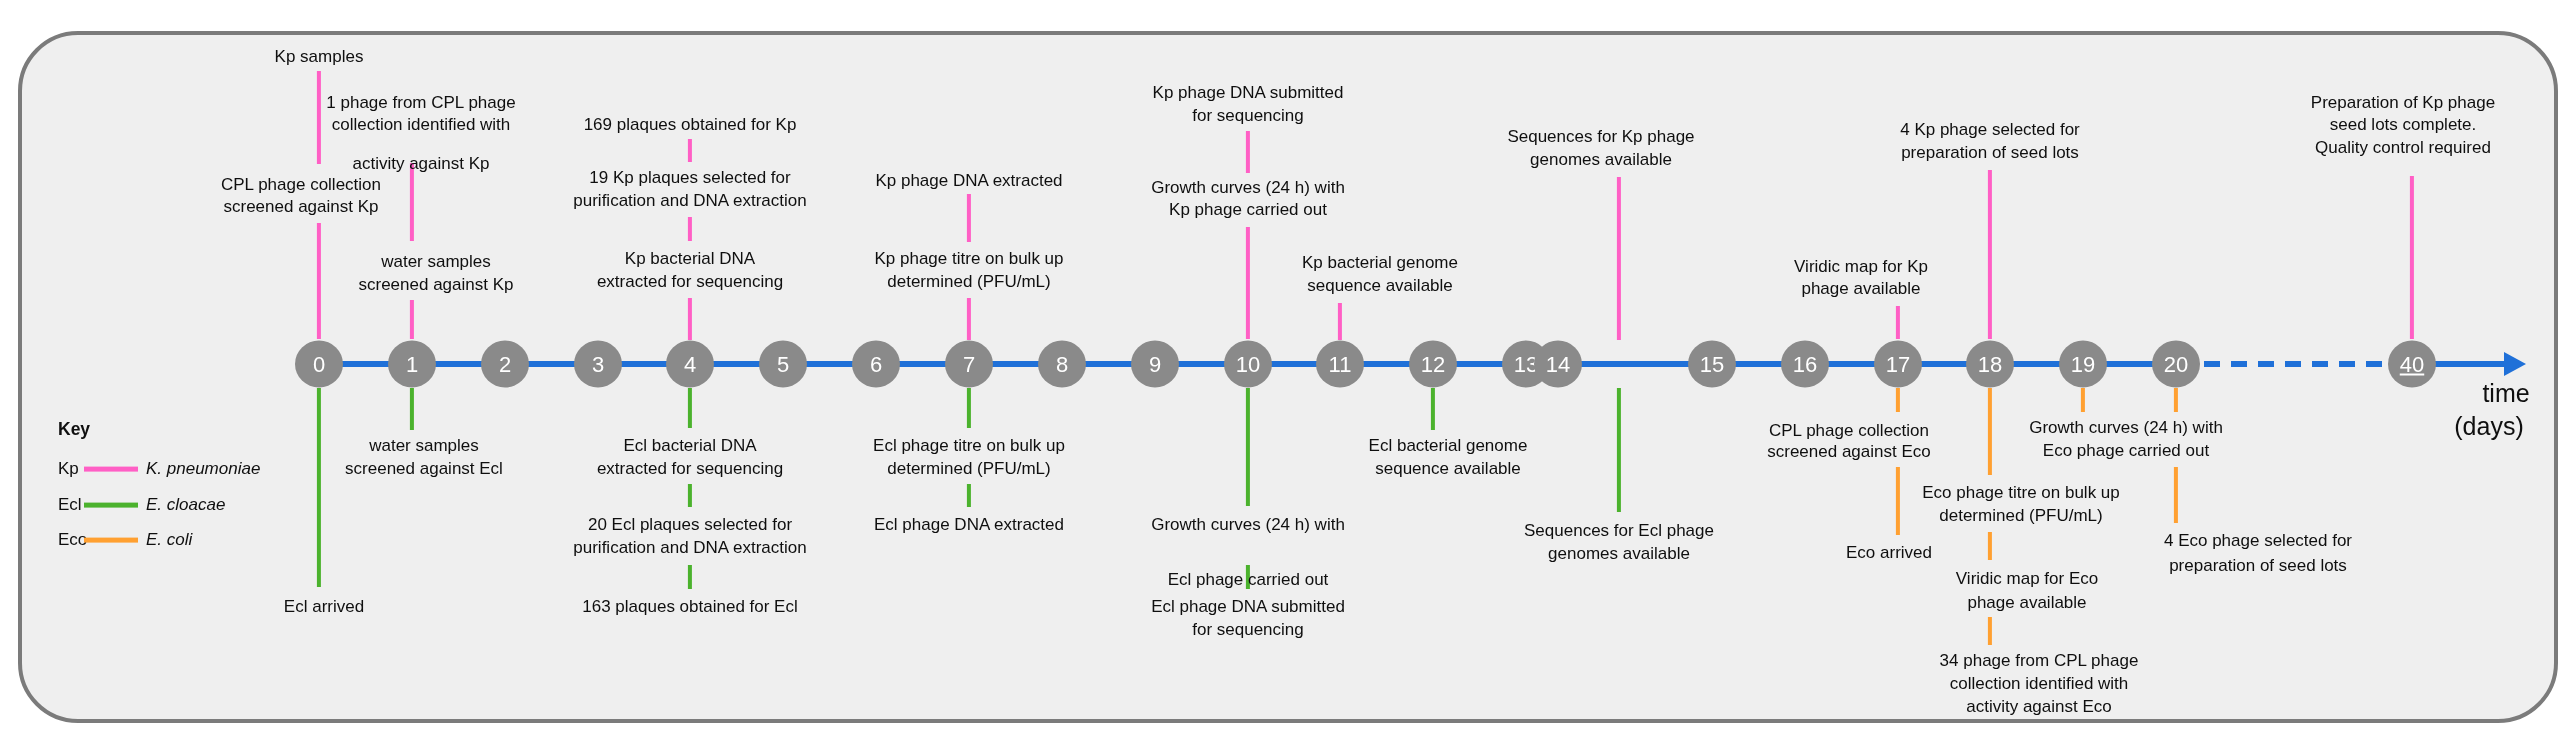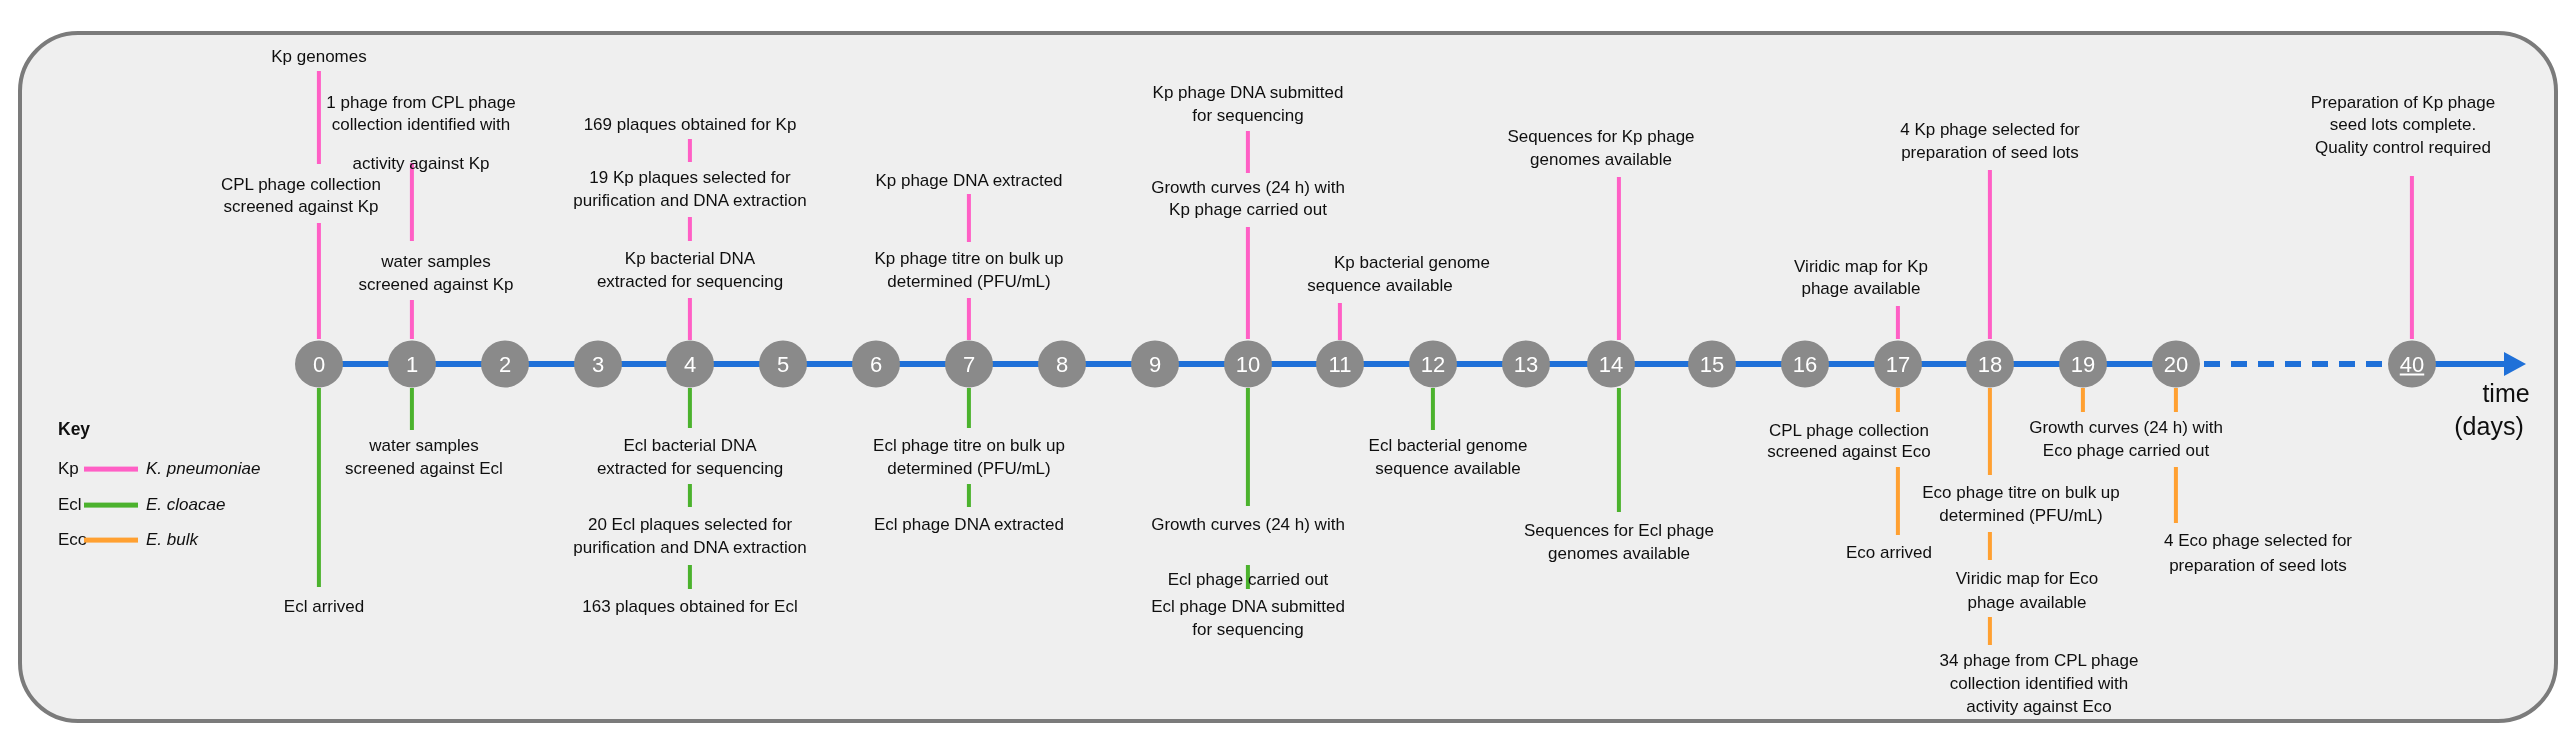--- a/index.html
+++ b/index.html
@@ -121,21 +121,21 @@
       </div>
       <div class="node" style="left: 1340px; top: 364px; background: rgb(138, 138, 138);">
         <span style="color: rgb(255, 255, 255);">11</span>
       </div>
       <div class="node" style="left: 1433px; top: 364px; background: rgb(138, 138, 138);">
         <span style="color: rgb(255, 255, 255);">12</span>
       </div>
       <div class="node" style="left: 1526px; top: 364px; background: rgb(138, 138, 138);">
         <span style="color: rgb(255, 255, 255);">13</span>
       </div>
-      <div class="node" style="left: 1611px; top: 364px; background: rgb(138, 138, 138); justify-content: center;">
+      <div class="node" style="left: 1558px; top: 364px; background: rgb(138, 138, 138); justify-content: center;">
         <span style="color: rgb(255, 255, 255);">14</span>
       </div>
       <div class="node" style="left: 1712px; top: 364px; background: rgb(138, 138, 138);">
         <span style="color: rgb(255, 255, 255);">15</span>
       </div>
       <div class="node" style="left: 1805px; top: 364px; background: rgb(138, 138, 138);">
         <span style="color: rgb(255, 255, 255);">16</span>
       </div>
       <div class="node" style="left: 1898px; top: 364px; background: rgb(138, 138, 138);">
         <span style="color: rgb(255, 255, 255);">17</span>
@@ -147,41 +147,41 @@
         <span style="color: rgb(255, 255, 255);">19</span>
       </div>
       <div class="node" style="left: 2176px; top: 364px; background: rgb(138, 138, 138);">
         <span style="color: rgb(255, 255, 255);">20</span>
       </div>
       <div class="node" style="left: 2412px; top: 364px; background: rgb(138, 138, 138);">
         <span style="color: rgb(255, 255, 255); text-decoration: underline;">40</span>
       </div>
     </div>
   <div id="labels-layer">
-      <div class="txt" style="left: 319px; top: 57px;">Kp genomes</div>
+      <div class="txt" style="left: 319px; top: 57px;">Kp samples</div>
       <div class="txt" style="left: 301px; top: 185px;">CPL phage collection</div>
       <div class="txt" style="left: 301px; top: 207px;">screened against Kp</div>
       <div class="txt" style="left: 421px; top: 103px;">1 phage from CPL phage</div>
       <div class="txt" style="left: 421px; top: 125px;">collection identified with</div>
       <div class="txt" style="left: 421px; top: 164px;">activity against Kp</div>
       <div class="txt" style="left: 436px; top: 262px;">water samples</div>
       <div class="txt" style="left: 436px; top: 285px;">screened against Kp</div>
       <div class="txt" style="left: 690px; top: 125px;">169 plaques obtained for Kp</div>
       <div class="txt" style="left: 690px; top: 178px;">19 Kp plaques selected for</div>
       <div class="txt" style="left: 690px; top: 201px;">purification and DNA extraction</div>
       <div class="txt" style="left: 690px; top: 259px;">Kp bacterial DNA</div>
       <div class="txt" style="left: 690px; top: 282px;">extracted for sequencing</div>
       <div class="txt" style="left: 969px; top: 181px;">Kp phage DNA extracted</div>
       <div class="txt" style="left: 969px; top: 259px;">Kp phage titre on bulk up</div>
       <div class="txt" style="left: 969px; top: 282px;">determined (PFU/mL)</div>
       <div class="txt" style="left: 1248px; top: 93px;">Kp phage DNA submitted</div>
       <div class="txt" style="left: 1248px; top: 116px;">for sequencing</div>
       <div class="txt" style="left: 1248px; top: 188px;">Growth curves (24 h) with</div>
       <div class="txt" style="left: 1248px; top: 210px;">Kp phage carried out</div>
-      <div class="txt" style="left: 1380px; top: 263px; margin-left: 32px;">Kp bacterial genome</div>
+      <div class="txt" style="left: 1380px; top: 263px;">Kp bacterial genome</div>
       <div class="txt" style="left: 1380px; top: 286px;">sequence available</div>
       <div class="txt" style="left: 1601px; top: 137px;">Sequences for Kp phage</div>
       <div class="txt" style="left: 1601px; top: 160px;">genomes available</div>
       <div class="txt" style="left: 1861px; top: 267px;">Viridic map for Kp</div>
       <div class="txt" style="left: 1861px; top: 289px;">phage available</div>
       <div class="txt" style="left: 1990px; top: 130px;">4 Kp phage selected for</div>
       <div class="txt" style="left: 1990px; top: 153px;">preparation of seed lots</div>
       <div class="txt" style="left: 2403px; top: 103px;">Preparation of Kp phage</div>
       <div class="txt" style="left: 2403px; top: 125px;">seed lots complete.</div>
       <div class="txt" style="left: 2403px; top: 148px;">Quality control required</div>
@@ -224,20 +224,20 @@
     <div class="keytitle" id="key-title" style="left: 58px; top: 429px;">Key</div>
     <div id="key-rows">
         <div class="keyabbr" style="left: 58px; top: 469px;">Kp</div>
         <div class="keyswatch" style="left: 84px; top: 469px; background: rgb(255, 95, 197);"></div>
         <div class="keyspecies" style="left: 146px; top: 469px;">K. pneumoniae</div>
         <div class="keyabbr" style="left: 58px; top: 505px;">Ecl</div>
         <div class="keyswatch" style="left: 84px; top: 505px; background: rgb(75, 178, 45);"></div>
         <div class="keyspecies" style="left: 146px; top: 505px;">E. cloacae</div>
         <div class="keyabbr" style="left: 58px; top: 540px;">Eco</div>
         <div class="keyswatch" style="left: 84px; top: 540px; background: rgb(255, 160, 49);"></div>
-        <div class="keyspecies" style="left: 146px; top: 540px;">E. bulk</div>
+        <div class="keyspecies" style="left: 146px; top: 540px;">E. coli</div>
       </div>
   </div>
 
   <div class="timelabel" id="time-label" style="left: 2489px; top: 393px; margin-left: 17px;">time</div>
   <div class="timelabel" id="days-label" style="left: 2489px; top: 426px;">(days)</div>
 </div>
 
 
 </body></html>

